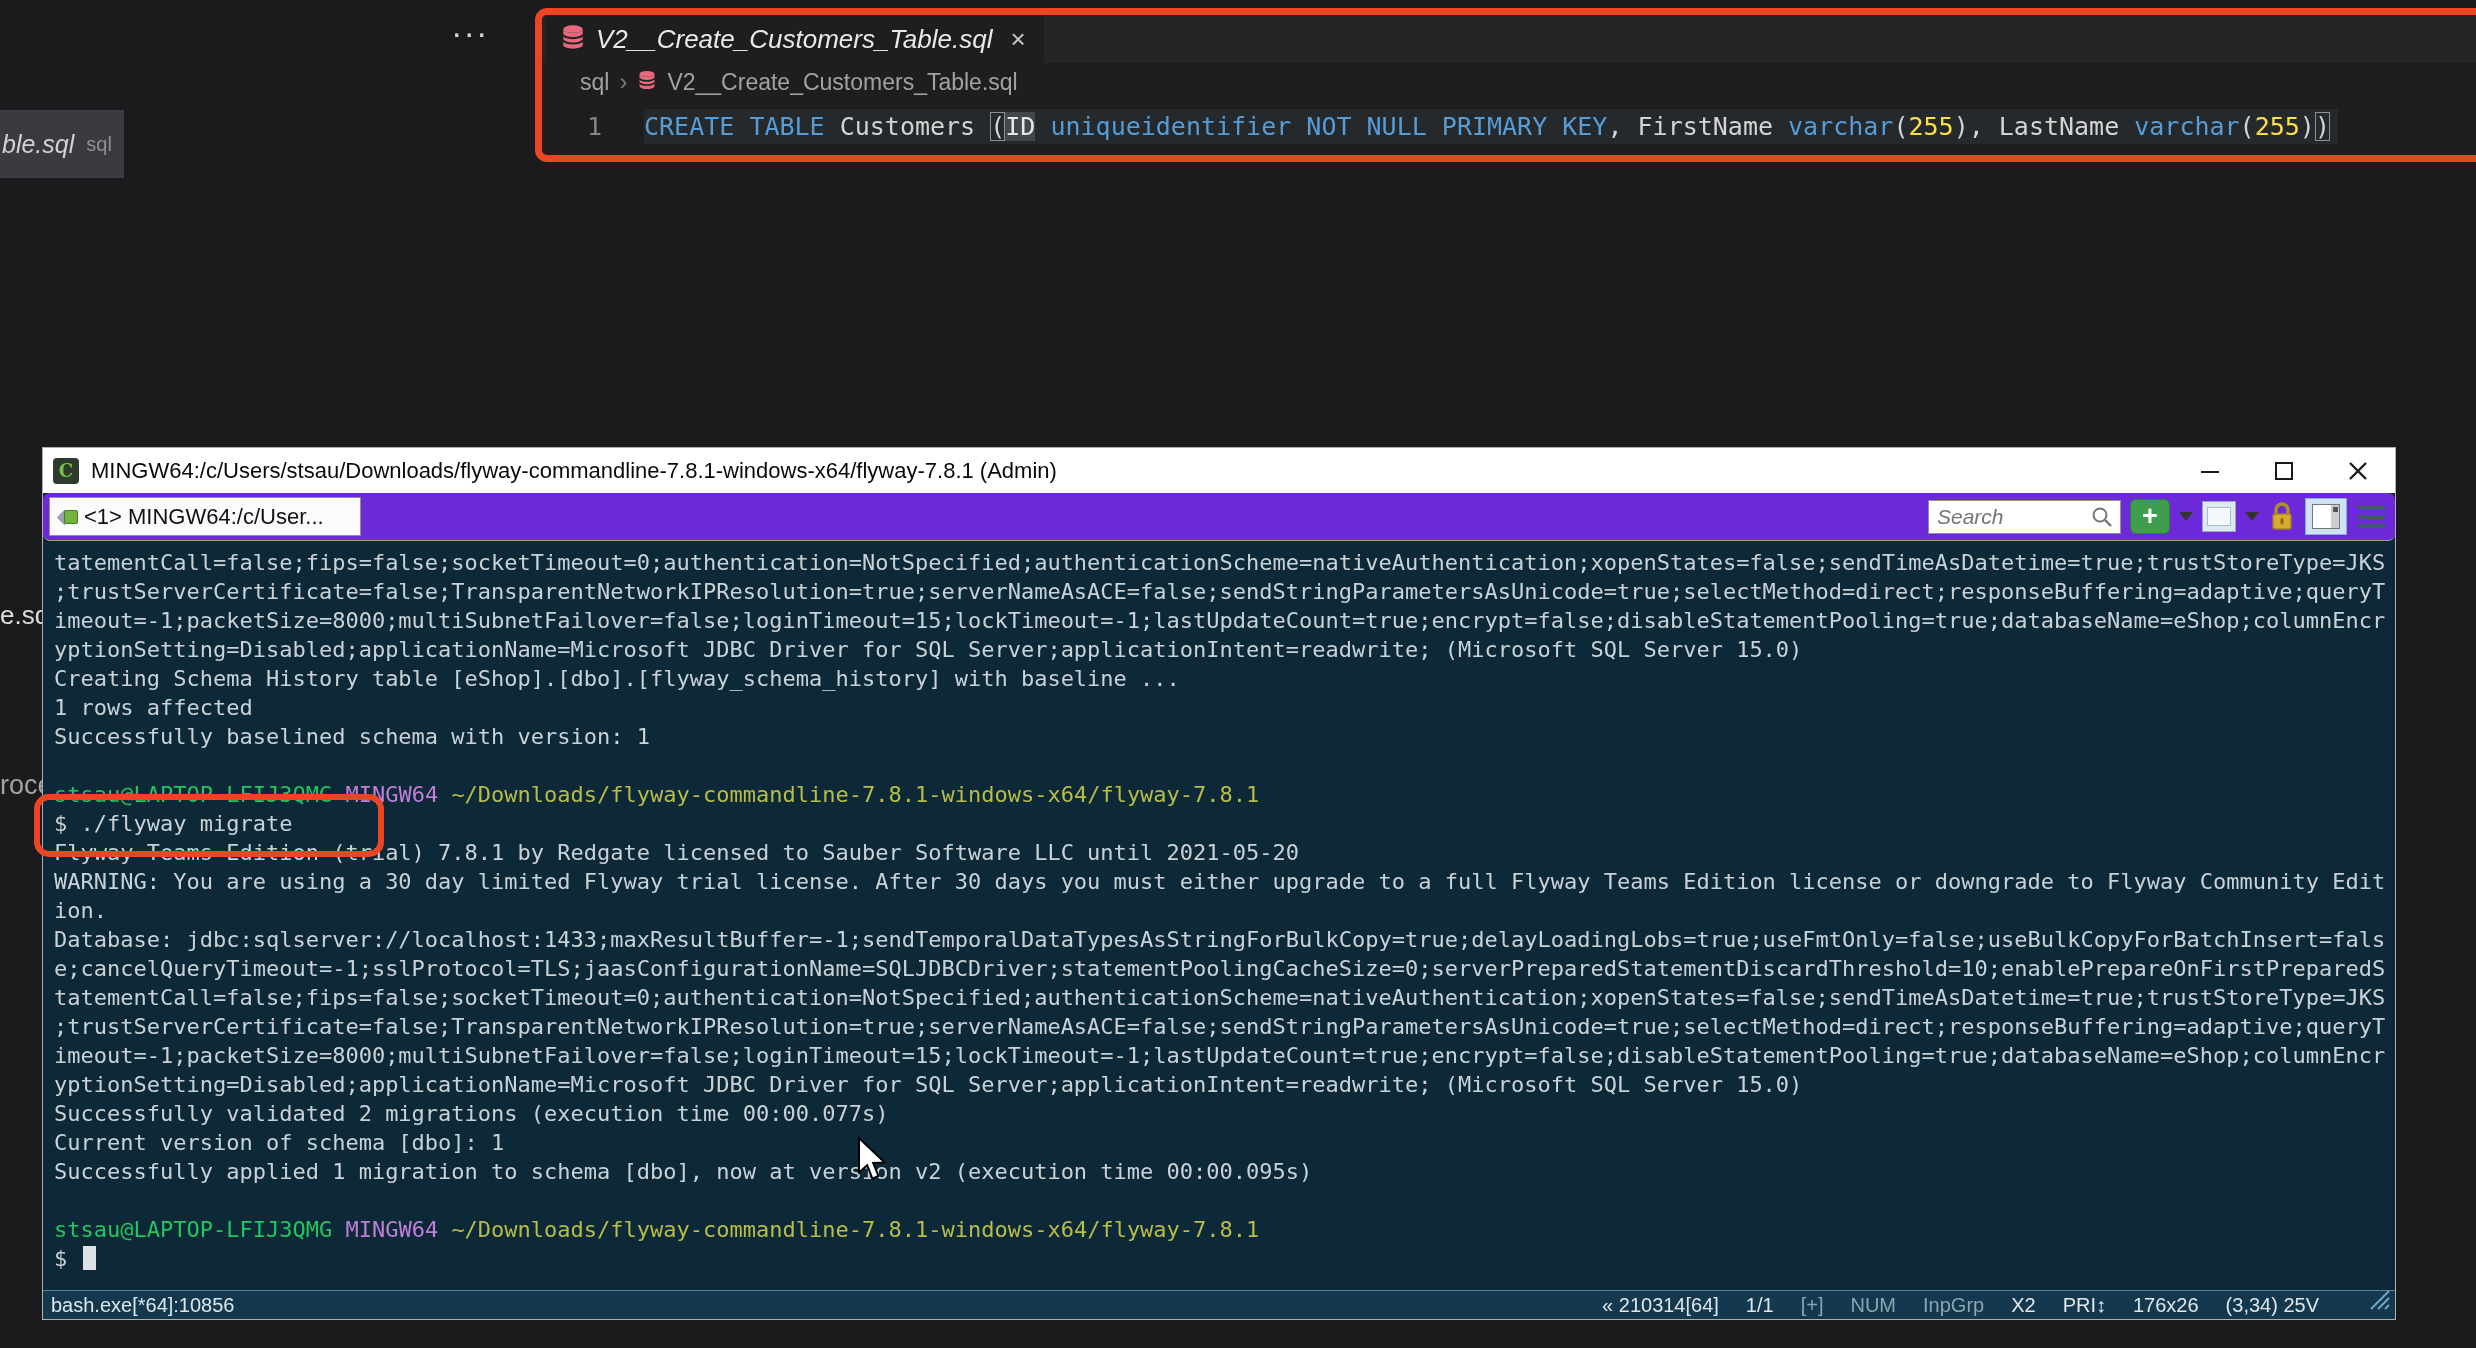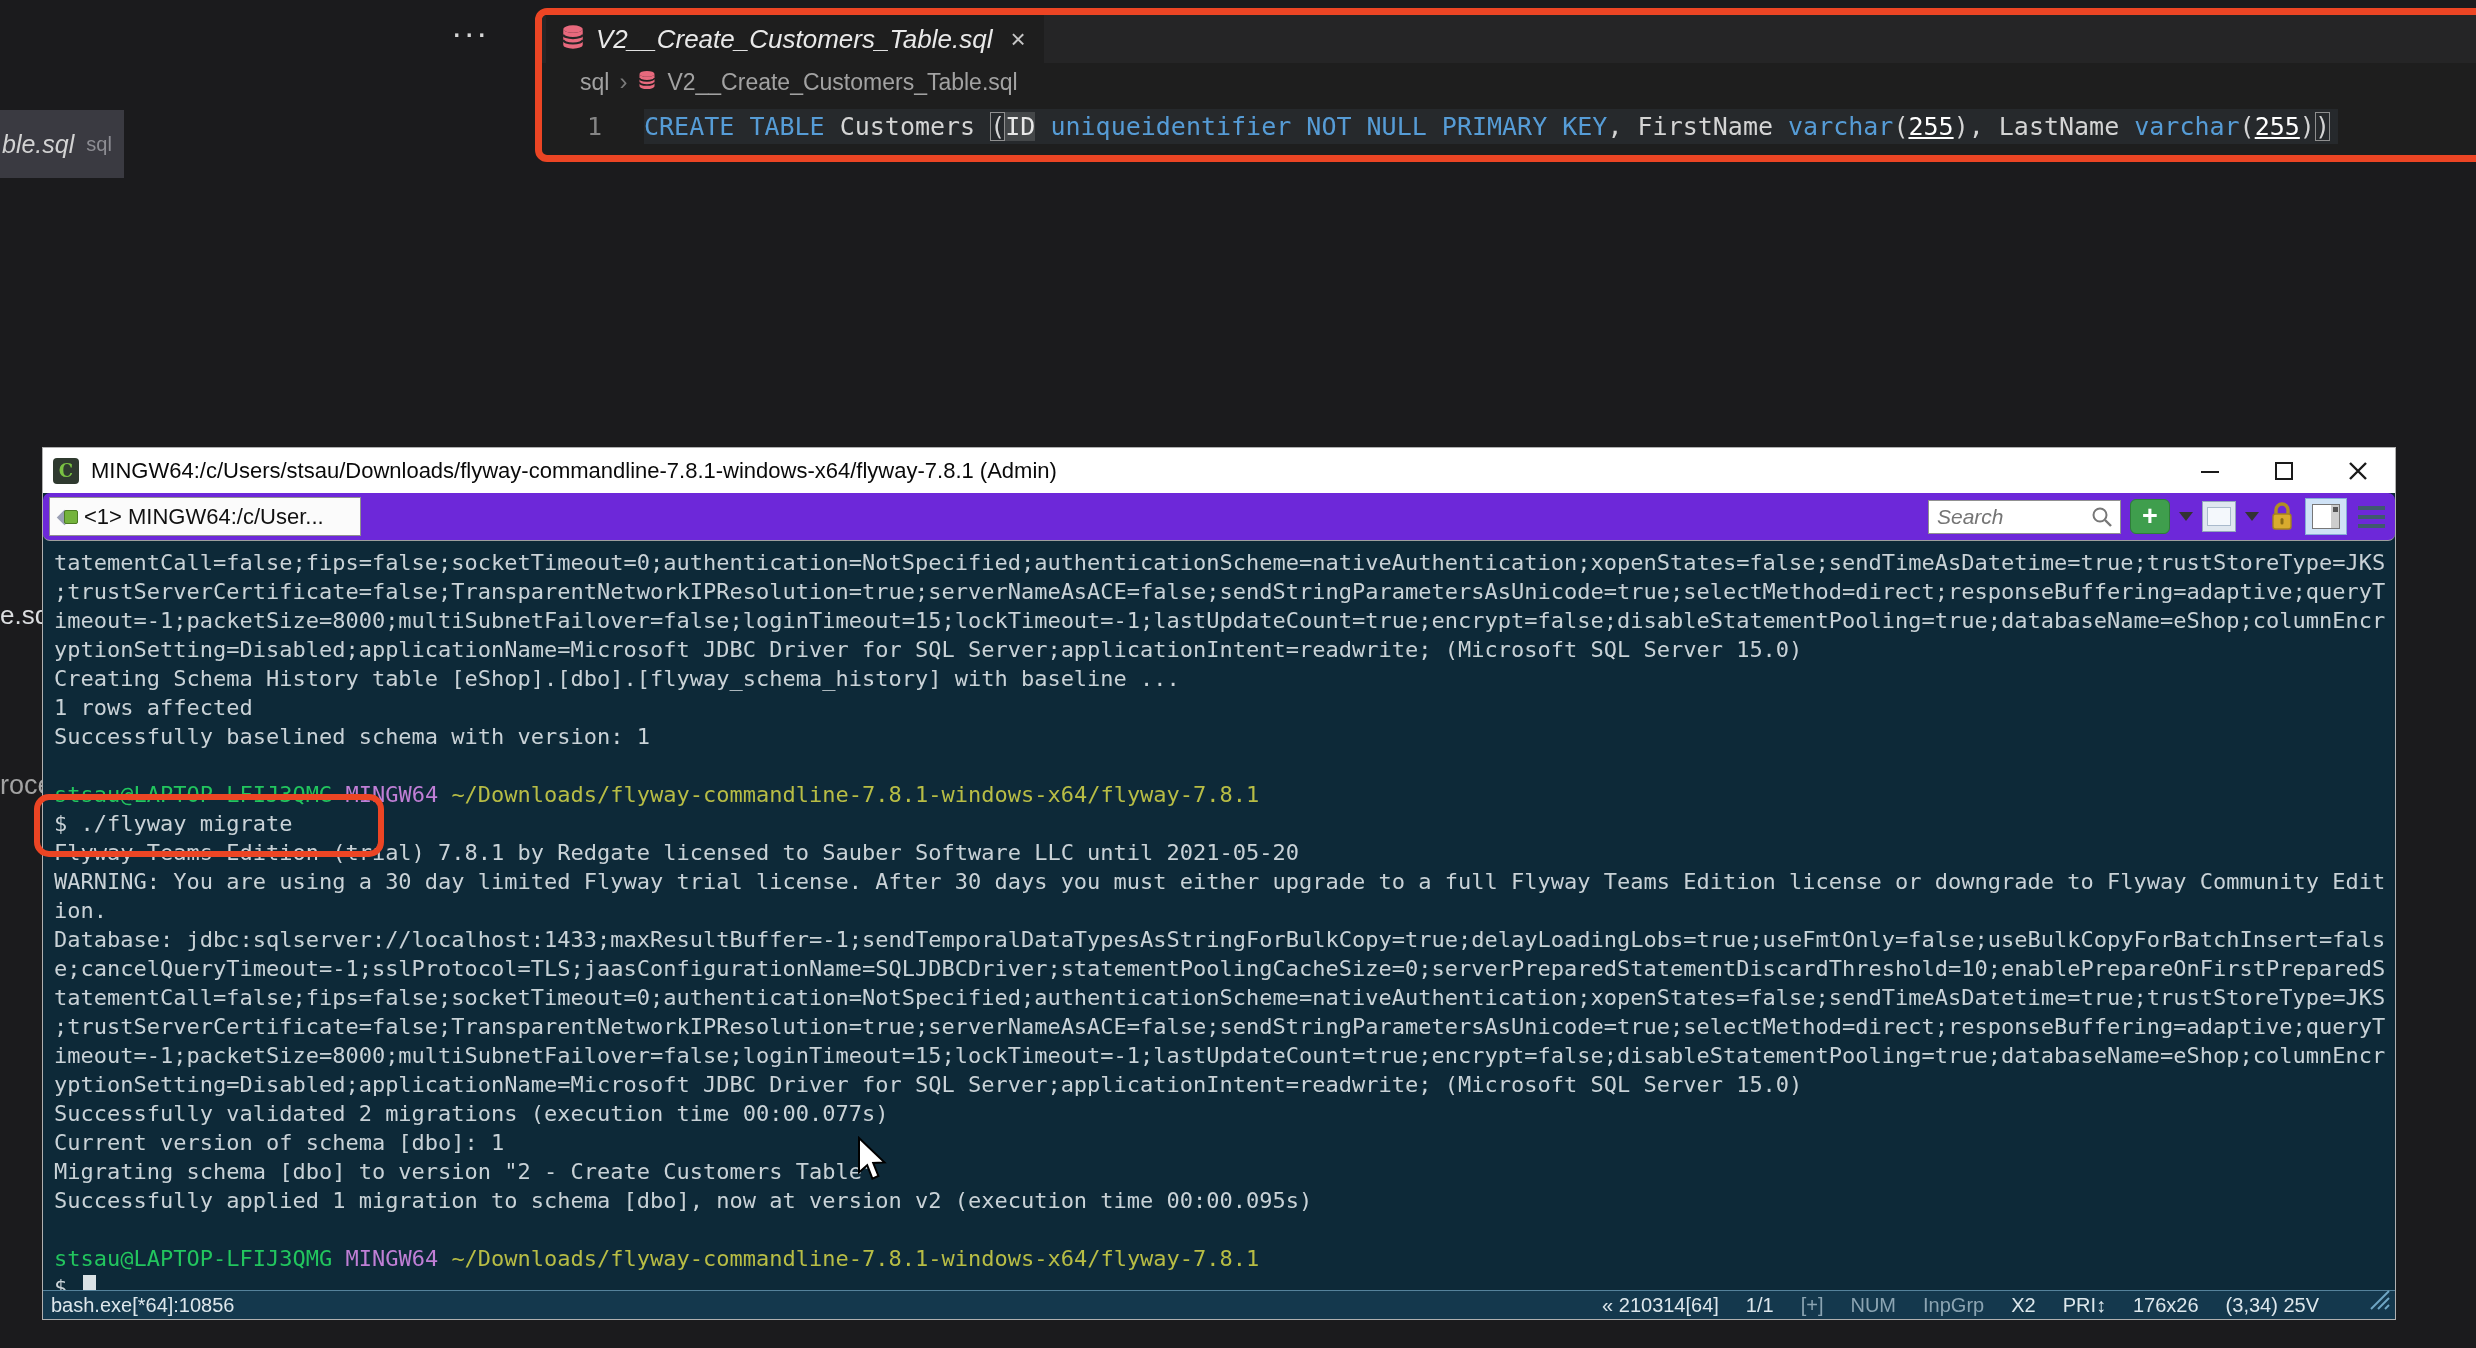--- a/index.html
+++ b/index.html
@@ -24,21 +24,21 @@
   .ed-tab-close{font-size:26px;color:#c5c5c5;margin-left:8px;}
   .ed-breadcrumb{height:38px;display:flex;align-items:center;gap:10px;padding-left:38px;
                  font-size:23px;color:#a2a2a2;}
   .ed-crumb-sep{color:#7a7a7a;font-size:24px;}
   .ed-codeline{height:50px;display:flex;align-items:center;font-family:"DejaVu Sans Mono",monospace;
                font-size:25px;}
   .ed-lineno{width:60px;text-align:right;color:#858585;margin-right:42px;}
   .ed-code{white-space:pre;background:#26292c;padding:3px 8px 3px 0;}
   .tok-kw{color:#569cd6;}
   .tok-pl{color:#d4d4d4;}
-  .tok-num{color:#ffffff;text-decoration:underline;}
+  .tok-num{color:#fde047;}
   .tok-br{color:#d4d4d4;outline:1.5px solid #8f8f8f;outline-offset:-1px;}
   .tok-sel{color:#e8e8e8;background:rgba(255,255,255,0.14);}
   .dbicon{flex:0 0 auto;display:inline-block;}
 
   
   .term-win{position:absolute;left:42px;top:447px;width:2354px;height:873px;box-sizing:border-box;
             border:1px solid #b0b0b0;background:#0d2938;}
   .term-titlebar{position:absolute;left:0;top:0;right:0;height:45px;background:#ffffff;
                  display:flex;align-items:center;}
   .term-title-icon{width:26px;height:26px;margin:0 12px 0 10px;background:#2f3a2f;border-radius:4px;
@@ -223,21 +223,20 @@
         <div class="tline">WARNING: You are using a 30 day limited Flyway trial license. After 30 days you must either upgrade to a full Flyway Teams Edition license or downgrade to Flyway Community Edit</div>
         <div class="tline">ion.</div>
         <div class="tline">Database: jdbc:sqlserver://localhost:1433;maxResultBuffer=-1;sendTemporalDataTypesAsStringForBulkCopy=true;delayLoadingLobs=true;useFmtOnly=false;useBulkCopyForBatchInsert=fals</div>
         <div class="tline">e;cancelQueryTimeout=-1;sslProtocol=TLS;jaasConfigurationName=SQLJDBCDriver;statementPoolingCacheSize=0;serverPreparedStatementDiscardThreshold=10;enablePrepareOnFirstPreparedS</div>
         <div class="tline">tatementCall=false;fips=false;socketTimeout=0;authentication=NotSpecified;authenticationScheme=nativeAuthentication;xopenStates=false;sendTimeAsDatetime=true;trustStoreType=JKS</div>
         <div class="tline">;trustServerCertificate=false;TransparentNetworkIPResolution=true;serverNameAsACE=false;sendStringParametersAsUnicode=true;selectMethod=direct;responseBuffering=adaptive;queryT</div>
         <div class="tline">imeout=-1;packetSize=8000;multiSubnetFailover=false;loginTimeout=15;lockTimeout=-1;lastUpdateCount=true;encrypt=false;disableStatementPooling=true;databaseName=eShop;columnEncr</div>
         <div class="tline">yptionSetting=Disabled;applicationName=Microsoft JDBC Driver for SQL Server;applicationIntent=readwrite; (Microsoft SQL Server 15.0)</div>
         <div class="tline">Successfully validated 2 migrations (execution time 00:00.077s)</div>
         <div class="tline">Current version of schema [dbo]: 1</div>
-        <div class="tline">Migrating schema [dbo] to version "2 - Create Customers Table"</div>
         <div class="tline">Successfully applied 1 migration to schema [dbo], now at version v2 (execution time 00:00.095s)</div>
         <div class="tline">&nbsp;</div>
         <div class="tline"><span class="p-user">stsau@LAPTOP-LFIJ3QMG</span> <span class="p-env">MINGW64</span> <span class="p-path">~/Downloads/flyway-commandline-7.8.1-windows-x64/flyway-7.8.1</span></div>
         <div class="tline"><span>$ </span><span class="cursor"></span></div>
       </div>
 
     <div class="term-status">
       <span class="status-left">bash.exe[*64]:10856</span>
       <span class="status-right" id="status-right">
           <span>« 210314[64]</span>

